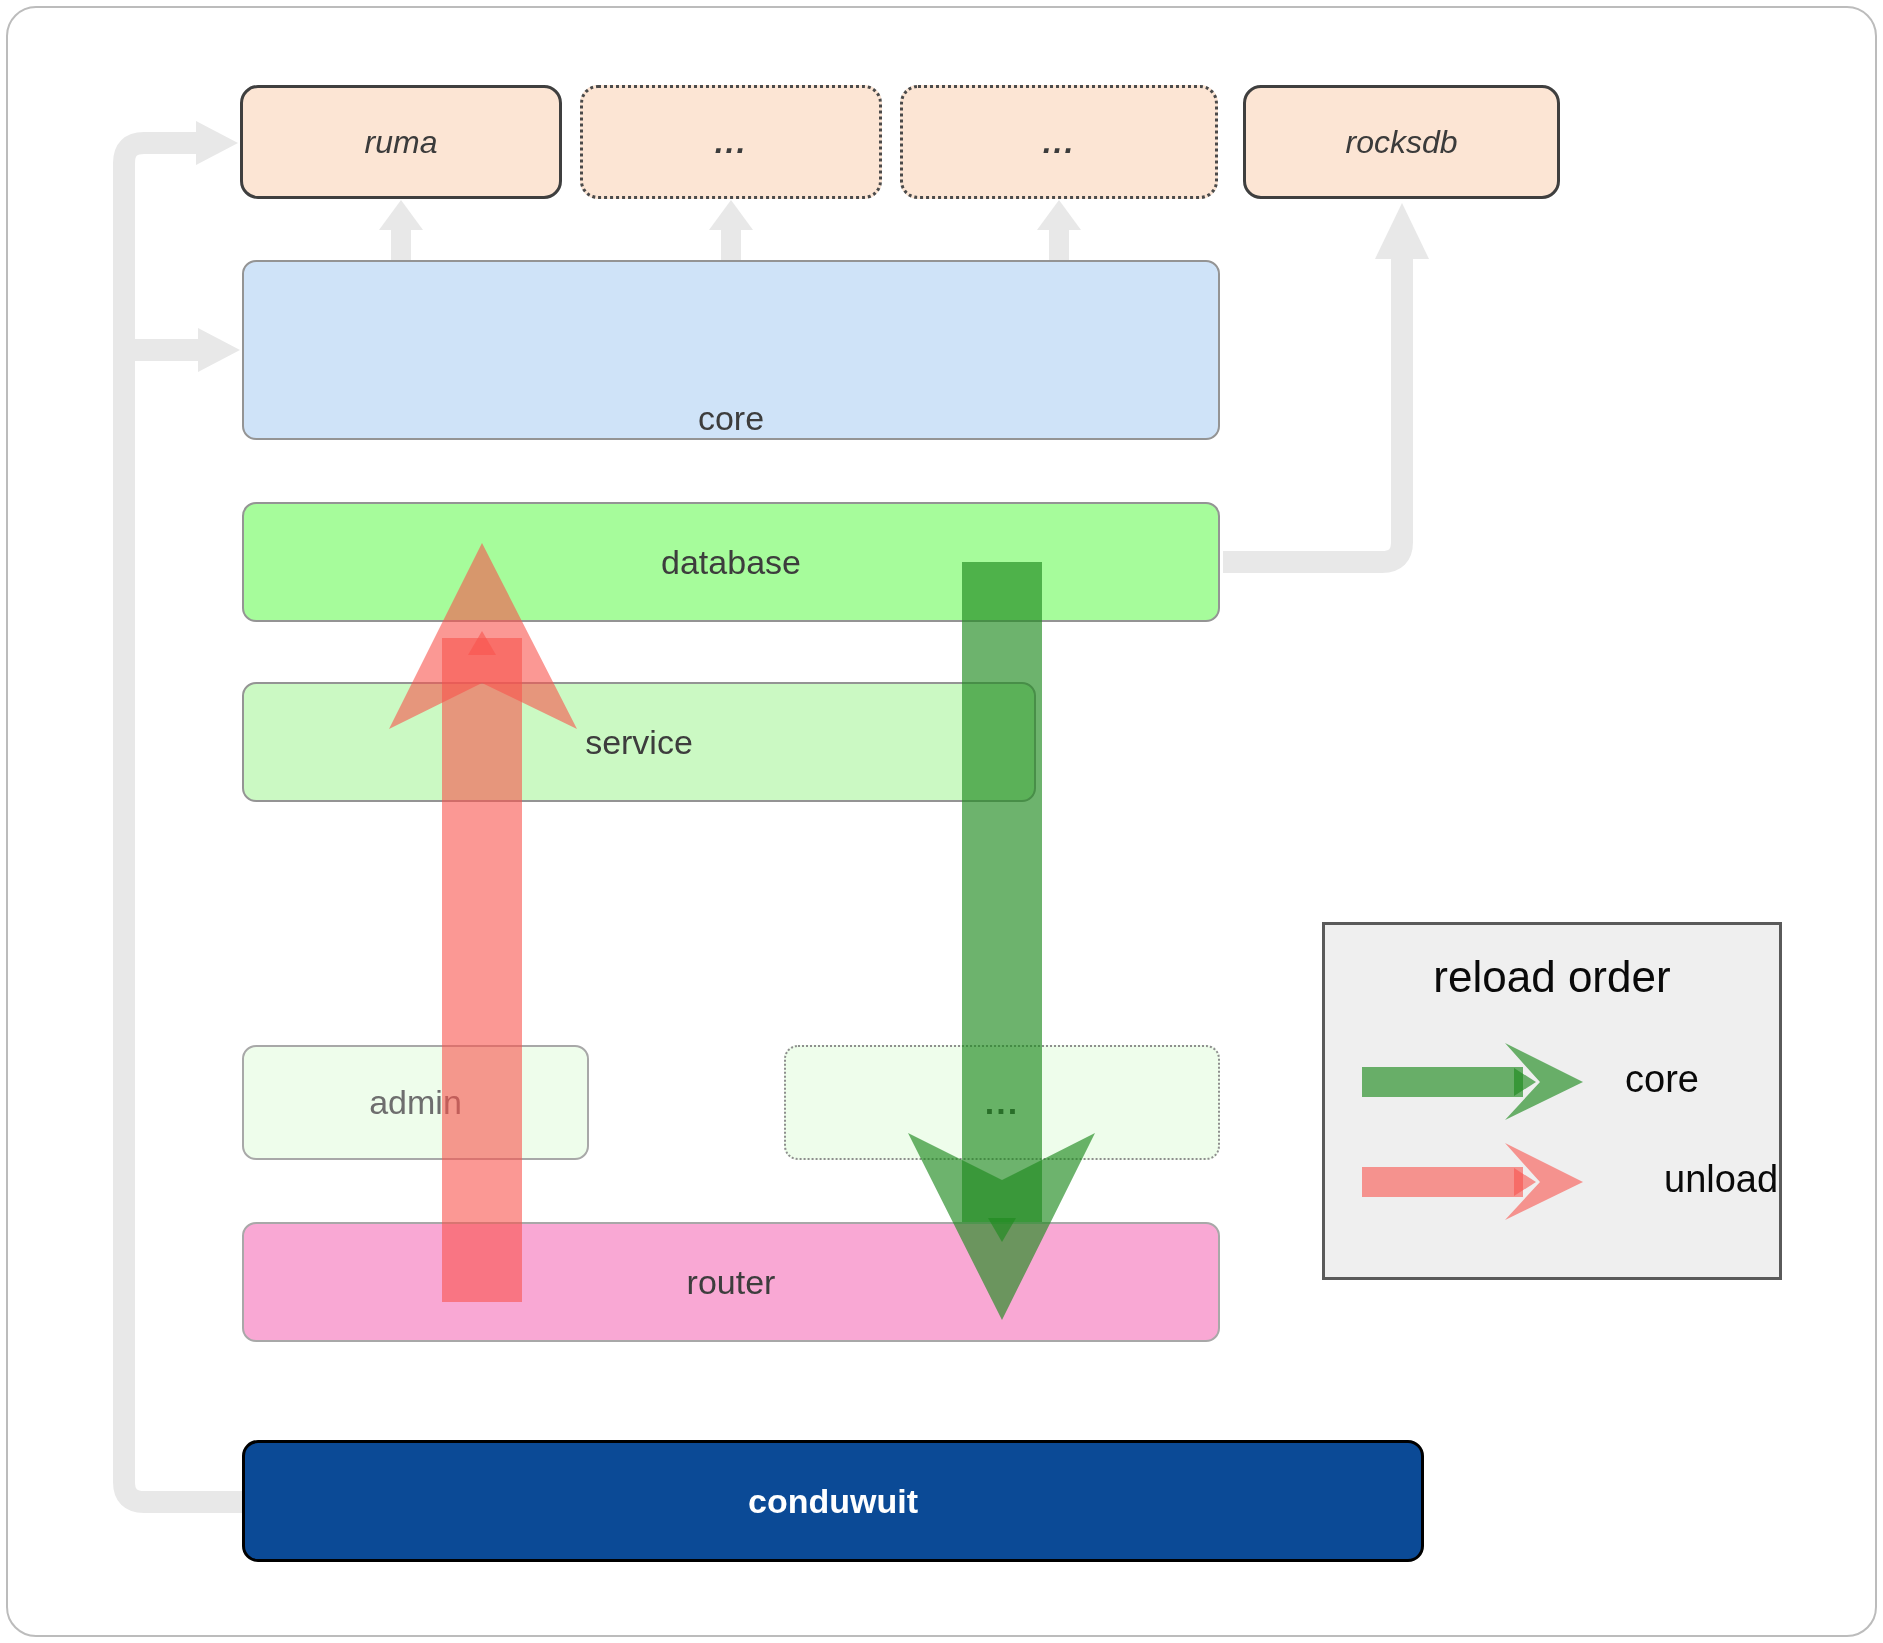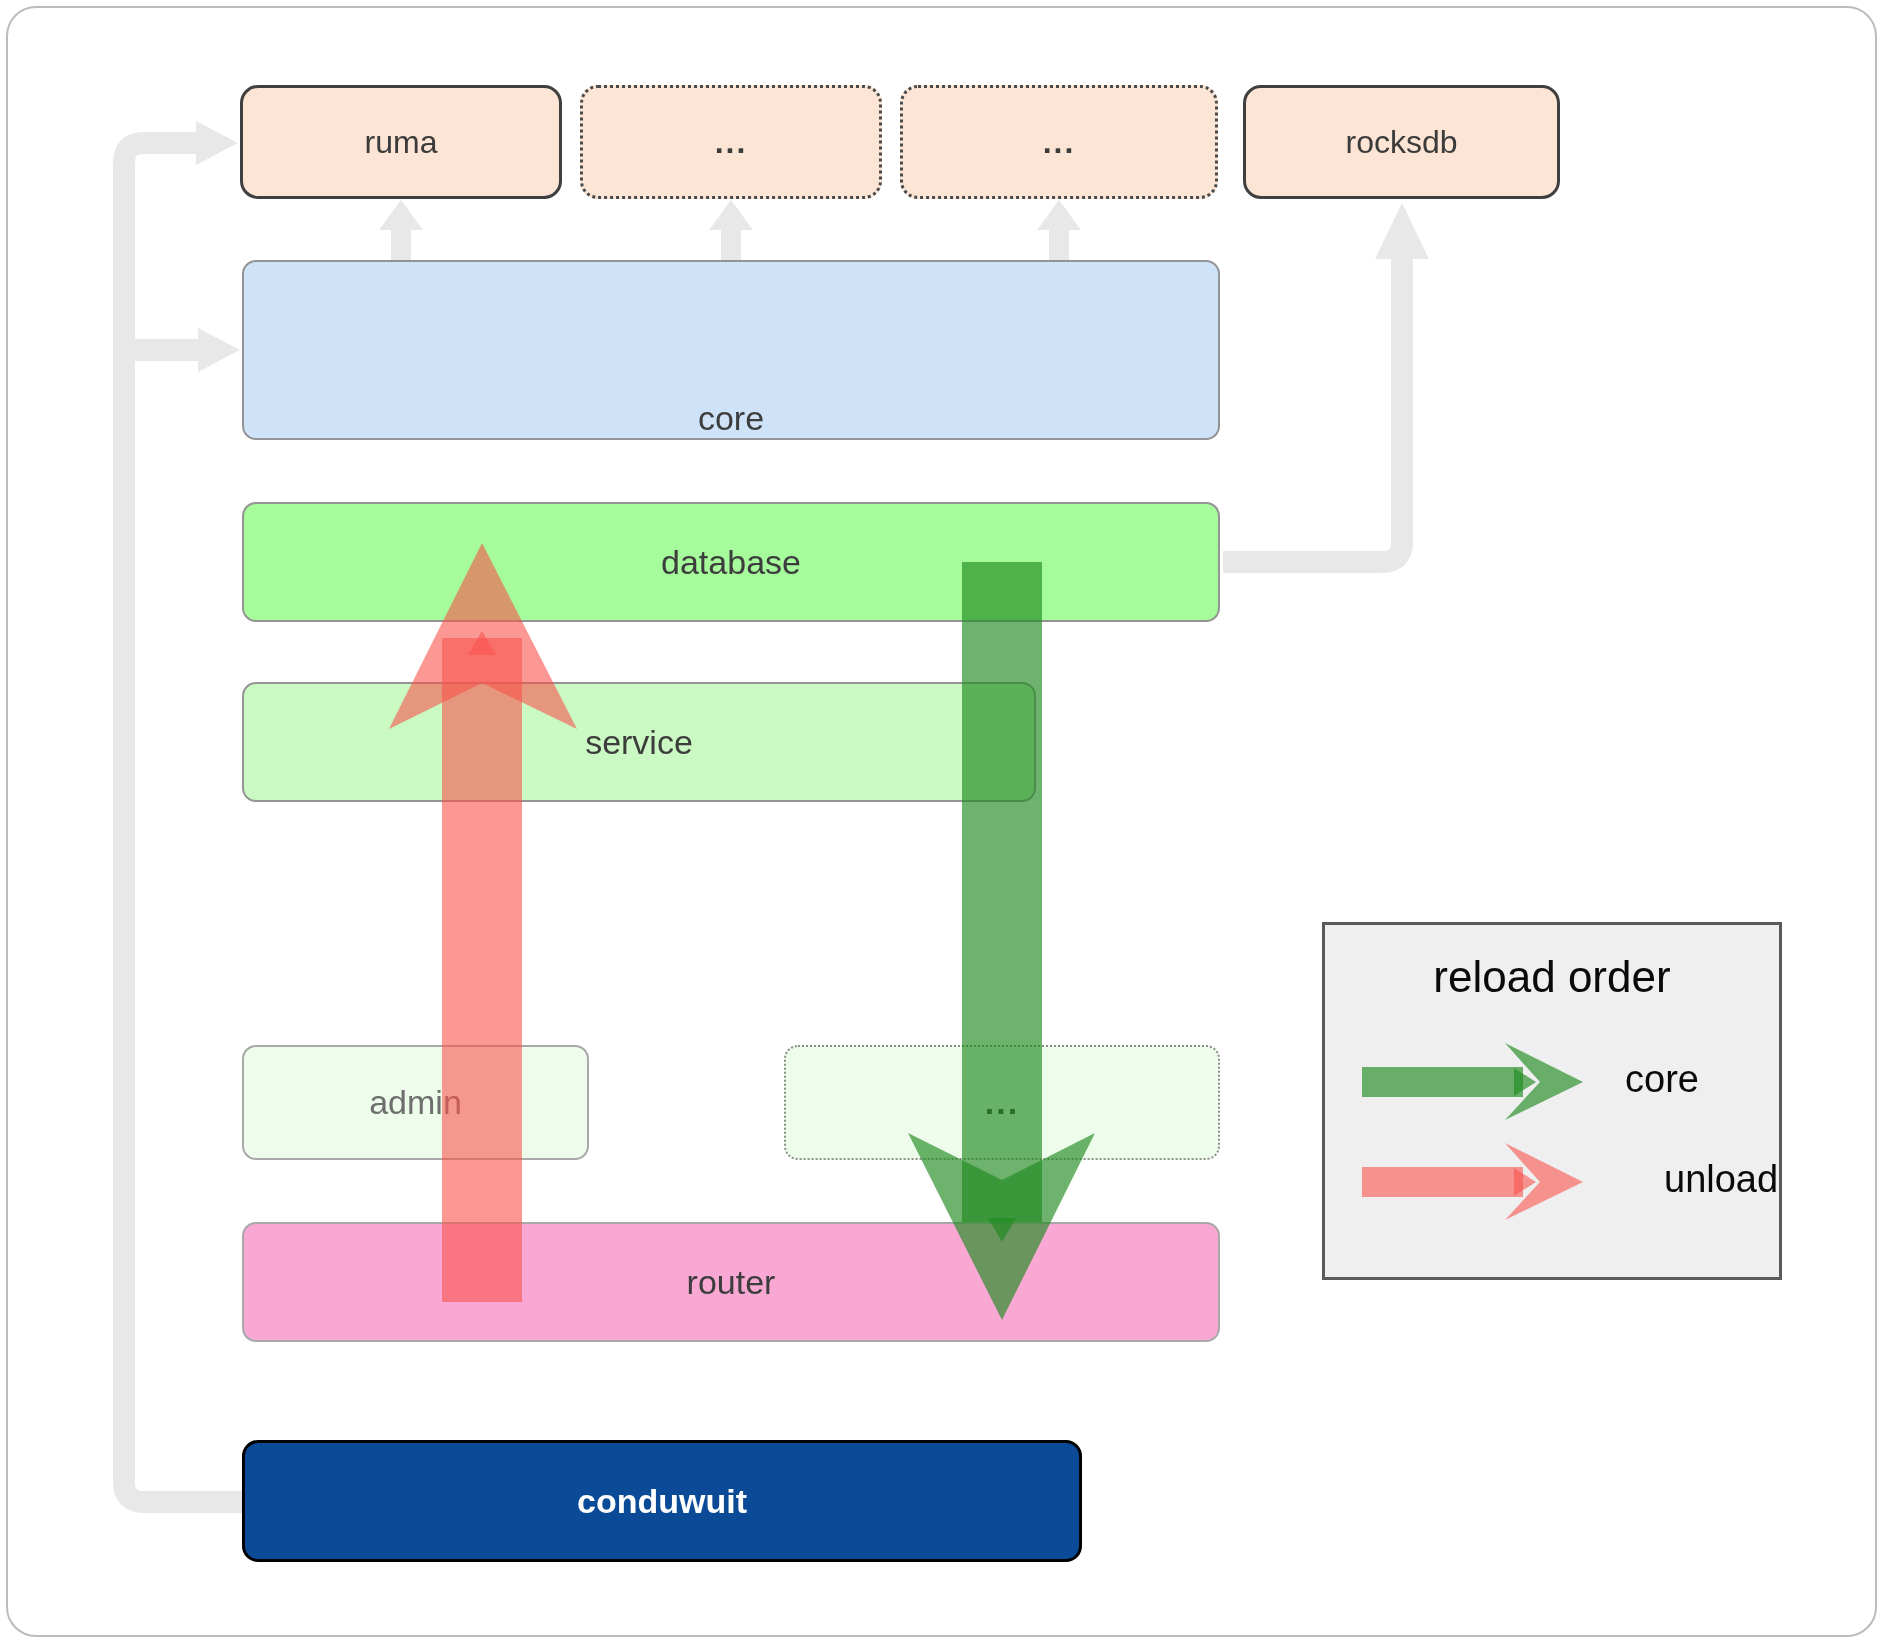--- a/index.html
+++ b/index.html
@@ -30,20 +30,21 @@
     align-items: center;
     justify-content: center;
     font-size: 34px;
     color: #3d3d3d;
   }
   .top-box {
     border-radius: 18px;
     background: #fce5d4;
     font-size: 32px;
     color: #3b3b3b;
+    font-style: italic;
   }
   .solid-dark  { border: 3px solid #3f3f3f; }
   .dotted-dark { border: 3px dotted #4a4a4a; }
   .dots-label  { font-weight: 700; letter-spacing: 2px; }
   .layer-box   { border-radius: 14px; border: 2px solid #949494; }
   .thin-box    { border-radius: 14px; border: 2px solid #a8a8a8; }
   .dotted-thin { border-radius: 14px; border: 2px dotted #8e8e8e; }
   .bg-core     { background: #cfe3f8; align-items: flex-end; }
   .bg-database { background: #a6fc9b; }
   .bg-service  { background: #cbf9c3; }
@@ -137,21 +138,21 @@
     <span class="admin-label">admin</span>
   </div>
   <div class="box dotted-thin bg-faint" style="left:784px;top:1045px;width:436px;height:115px;">
     <span class="dots-label">...</span>
   </div>
 
   <div class="box thin-box bg-white" style="left:242px;top:1222px;width:978px;height:120px;">
     <span>router</span>
   </div>
 
-  <div class="box conduwuit-box" style="left:242px;top:1440px;width:840px;height:122px;">
+  <div class="box conduwuit-box" style="left:242px;top:1440px;width:1182px;height:122px;">
     <span>conduwuit</span>
   </div>
 
   <div class="legend-panel"></div>
   <div class="legend-title">reload order</div>
   <div class="legend-item-label legend-label-load">core</div>
   <div class="legend-item-label legend-label-unload">unload</div>
 
   <svg class="layer" viewBox="0 0 1883 1643">
 

